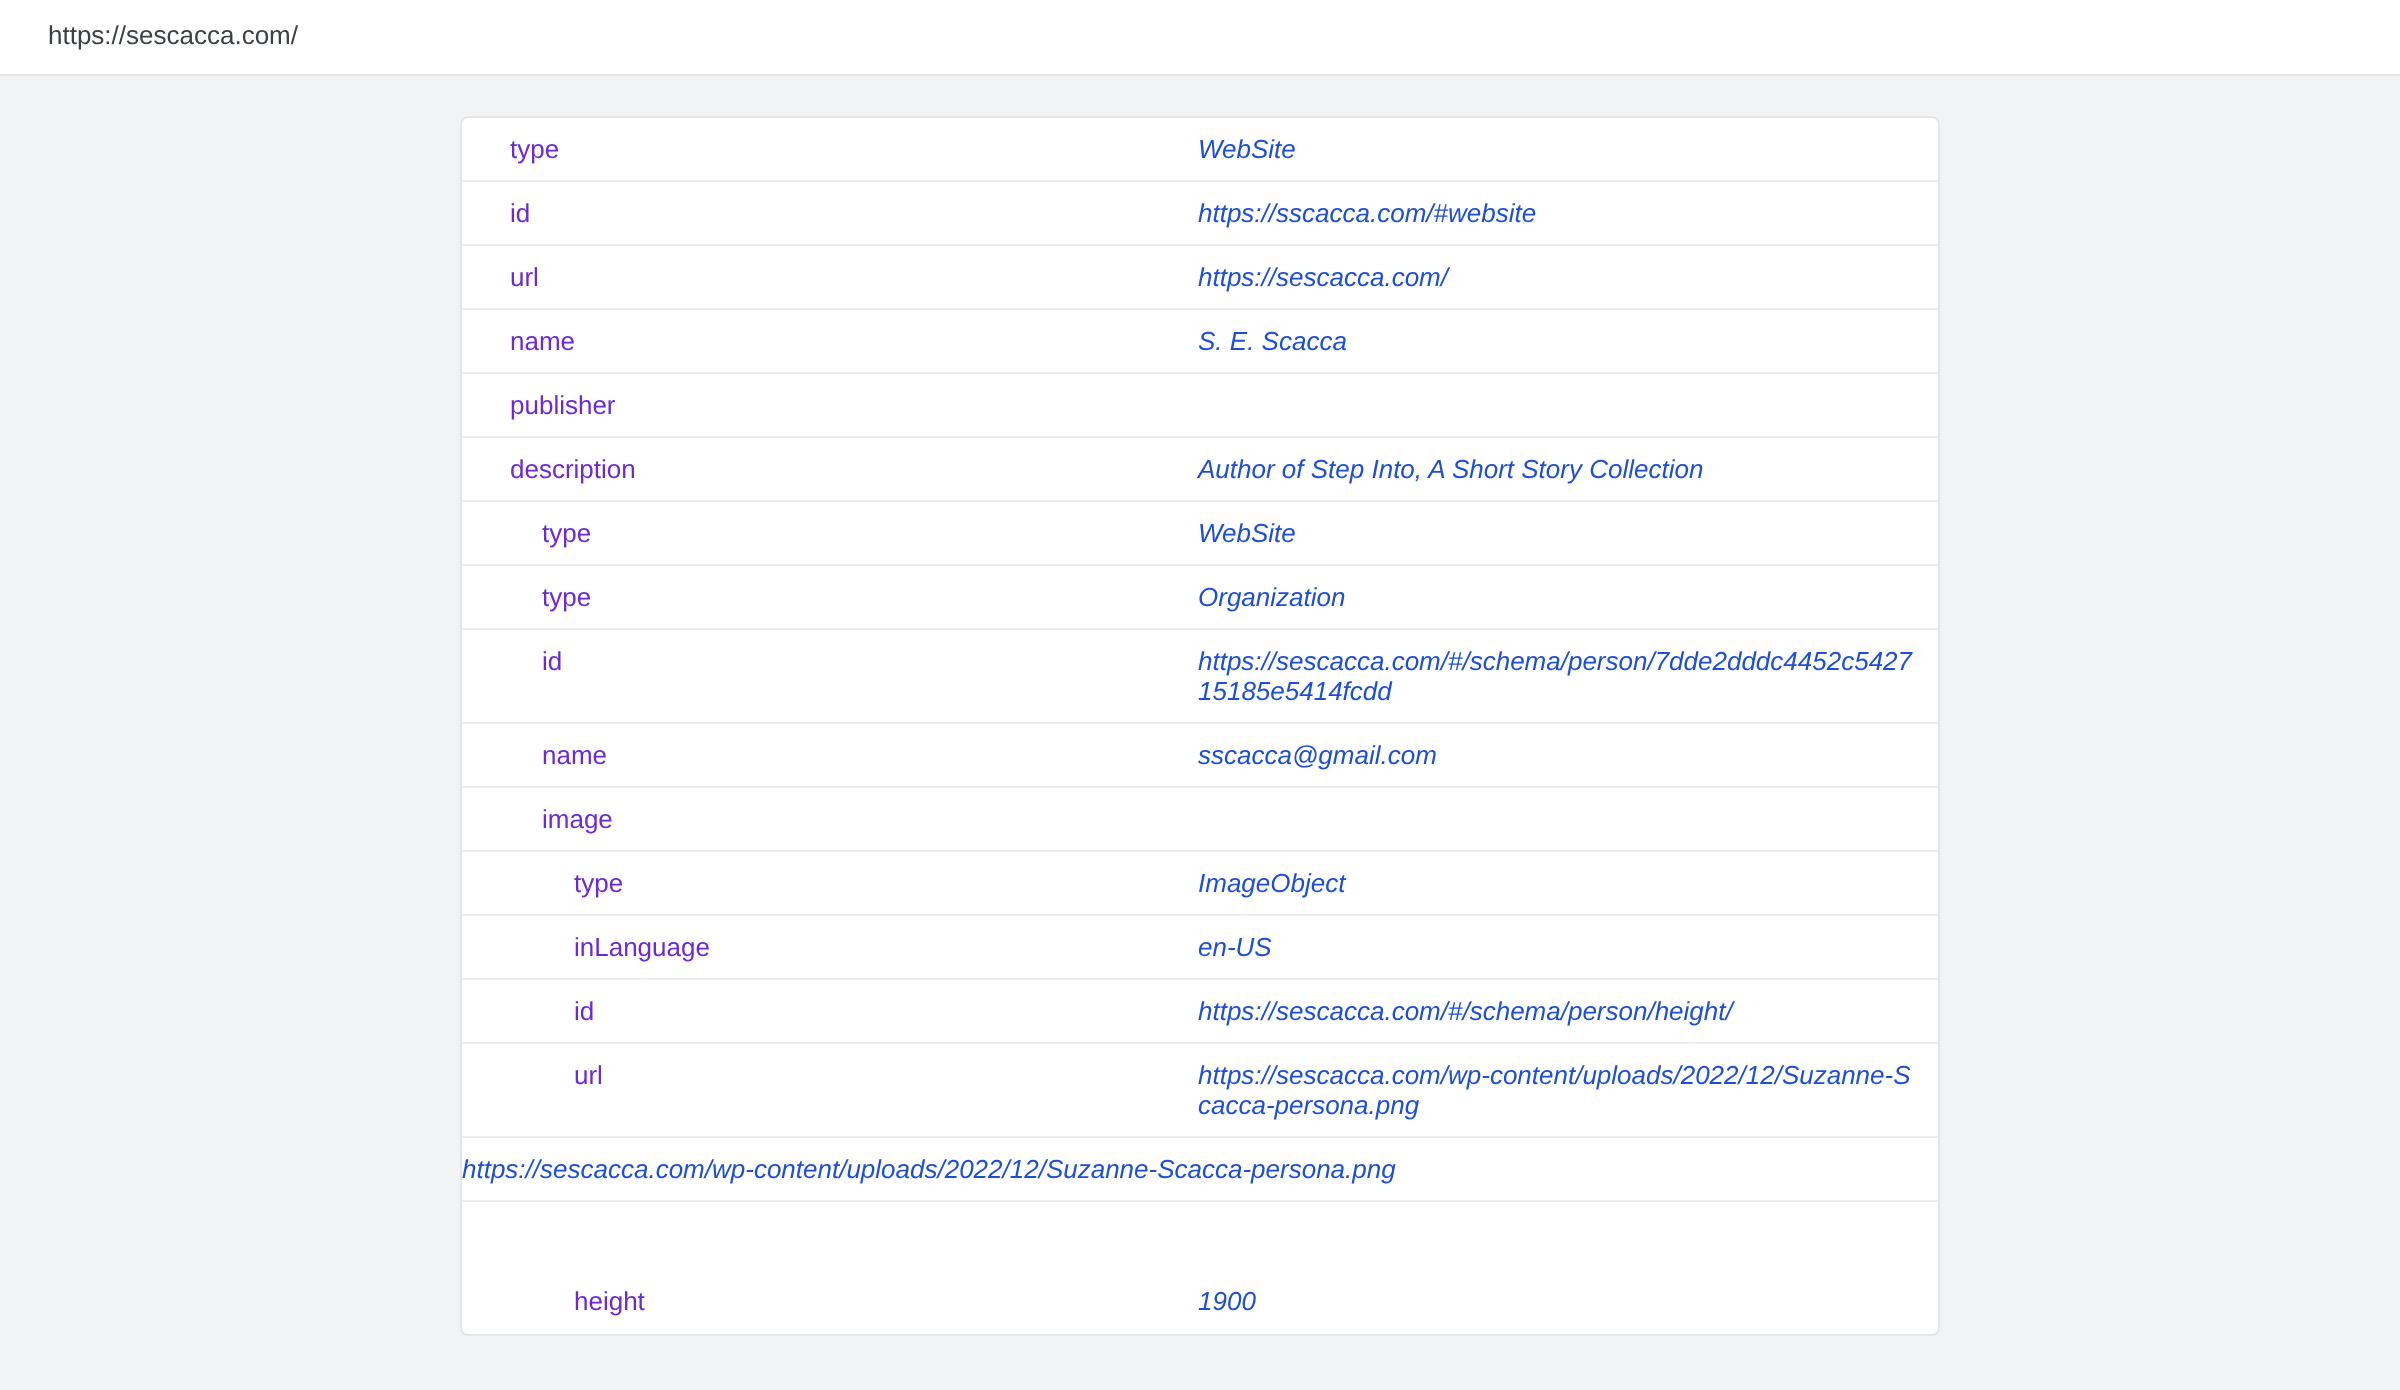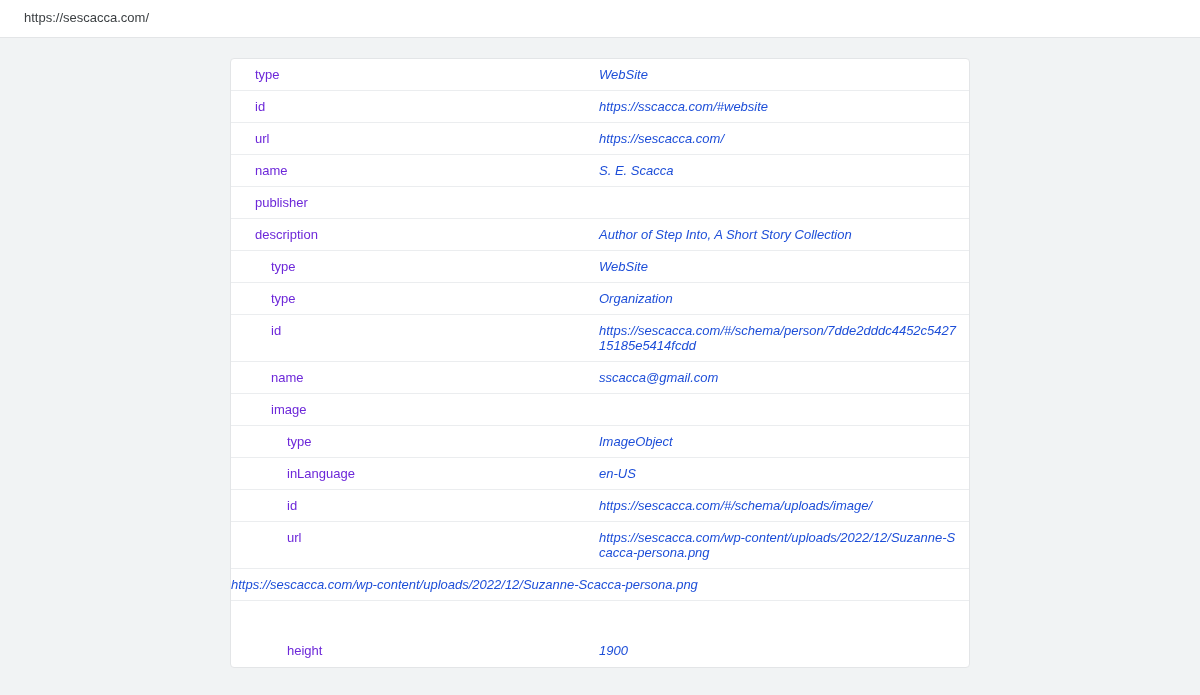--- a/index.html
+++ b/index.html
@@ -125,21 +125,21 @@
     <div class="row indent-2">
       <div class="label-col">type</div>
       <div class="value-col">ImageObject</div>
     </div>
     <div class="row indent-2">
       <div class="label-col">inLanguage</div>
       <div class="value-col">en-US</div>
     </div>
     <div class="row indent-2">
       <div class="label-col">id</div>
-      <div class="value-col">https://sescacca.com/#/schema/uploads/image/</div>
+      <div class="value-col">https://sescacca.com/#/schema/person/height/</div>
     </div>
     <div class="row indent-2">
       <div class="label-col">url</div>
       <div class="value-col">https://sescacca.com/wp-content/uploads/2022/12/Suzanne-Scacca-persona.png</div>
     </div>
     <div class="row indent-2">
       <div class="value-col">https://sescacca.com/wp-content/uploads/2022/12/Suzanne-Scacca-persona.png</div>
     </div>
     <div class="row indent-2">
       <div class="label-col">height</div>

